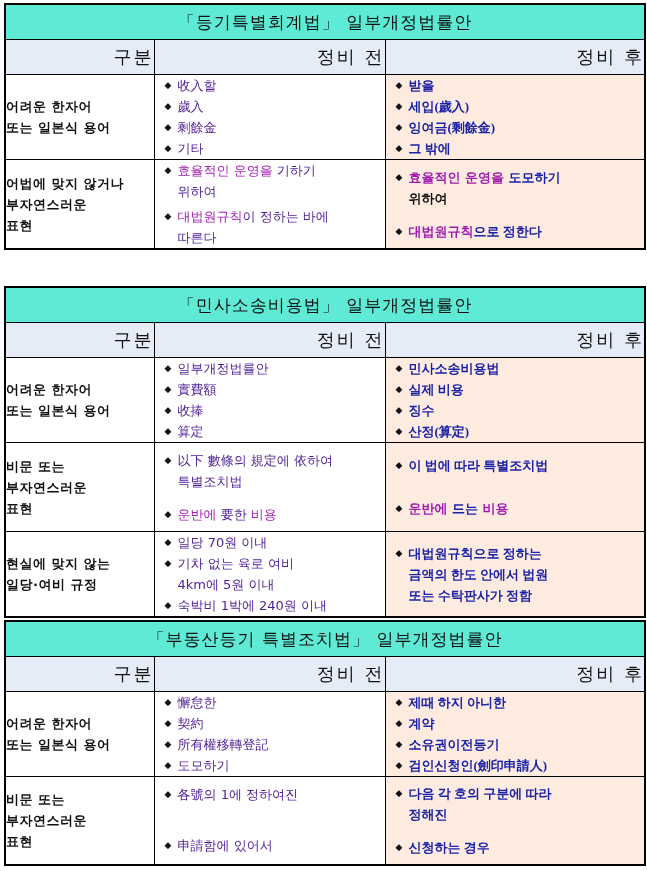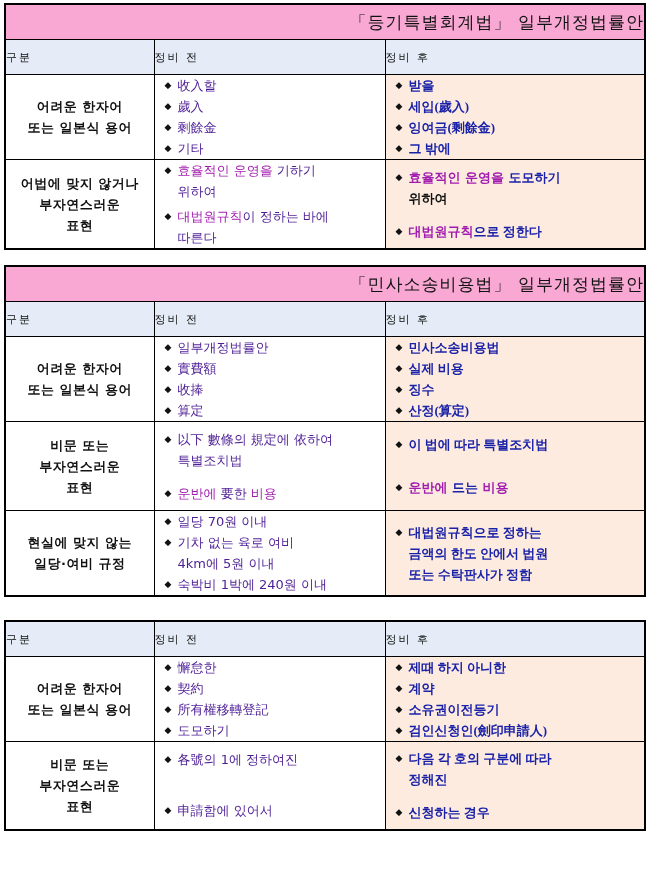--- a/index.html
+++ b/index.html
@@ -1,25 +1,25 @@
 <!DOCTYPE html>
 <html><head>
 <meta charset="utf-8">
 <style>
   html, body { margin: 0; padding: 0; background: #ffffff; }
   body { width: 647px; height: 871px; position: relative; overflow: hidden;
          font-family: "DejaVu Sans", "Liberation Sans", sans-serif; }
   table.law { position: absolute; left: 4px; width: 640px; border-collapse: collapse;
               table-layout: fixed; border: 2px solid #000; }
   table.law td, table.law th { border: 1px solid #000; padding: 0; }
-  .title-row td { background: #f9a8d4; height: 34px; text-align: right;
+  .title-row td { background: #5eead4; height: 34px; text-align: center;
                   font-size: 17px; color: #111; letter-spacing: 1px; }
   .head-row th { background: #e6ecf7; height: 34px; font-weight: normal;
-                 font-size: 11px; color: #111; text-align: left; letter-spacing: 2px; }
-  .cat { text-align: center; font-size: 13px; font-weight: bold; color: #111;
+                 font-size: 18px; color: #111; text-align: right; letter-spacing: 2px; }
+  .cat { text-align: left; font-size: 13px; font-weight: bold; color: #111;
          line-height: 21px; letter-spacing: 0.5px; }
   .before { background: #ffffff; vertical-align: middle; }
   .after { background: #fdebe0; vertical-align: middle; }
   .item { position: relative; padding-left: 23px; font-size: 13px; line-height: 21px; }
   .item .dot { position: absolute; left: 10px; top: 0; font-size: 9px; color: #111; }
   .before .item { color: #111; }
   .after .item { color: #111; font-weight: bold; }
   .red { color: #4c1d95; }
   .blue { color: #1a22a8; font-family: Liberation Serif, serif; }
   .after .blue { font-weight: bold; }
@@ -76,21 +76,21 @@
     </td>
     <td class="after">
       <div class="item"><span class="dot">◆</span><span class="black">효율적인 운영을 </span><span class="blue">도모하기</span><br><span>위하여</span></div>
       <div class="gap"></div>
       <div class="item"><span class="dot">◆</span><span class="black">대법원규칙</span><span class="blue">으로 정한다</span></div>
     </td>
   </tr>
 </tbody>
   </table>
 
-<table class="law" style="top:265px;padding-left:14px;">
+<table class="law" style="top:286px;padding-left:14px;">
   <colgroup>
       <col style="width:149px">
       <col style="width:231px">
       <col style="width:260px">
     </colgroup>
   <tbody>
       <tr class="title-row">
         <td colspan="3">「민사소송비용법」 일부개정법률안</td>
       </tr>
   <tr class="head-row">
@@ -150,20 +150,23 @@
 </tbody>
   </table>
 
 <table class="law" style="top:620px;">
   <colgroup>
       <col style="width:149px">
       <col style="width:231px">
       <col style="width:260px">
     </colgroup>
   <tbody>
+      <tr class="title-row">
+        <td colspan="3">「부동산등기 특별조치법」 일부개정법률안</td>
+      </tr>
   <tr class="head-row">
     <th>구분</th>
     <th>정비 전</th>
     <th>정비 후</th>
   </tr>
   <tr style="height:84px">
     <td class="cat">
       <div>어려운 한자어</div>
       <div>또는 일본식 용어</div>
     </td>

